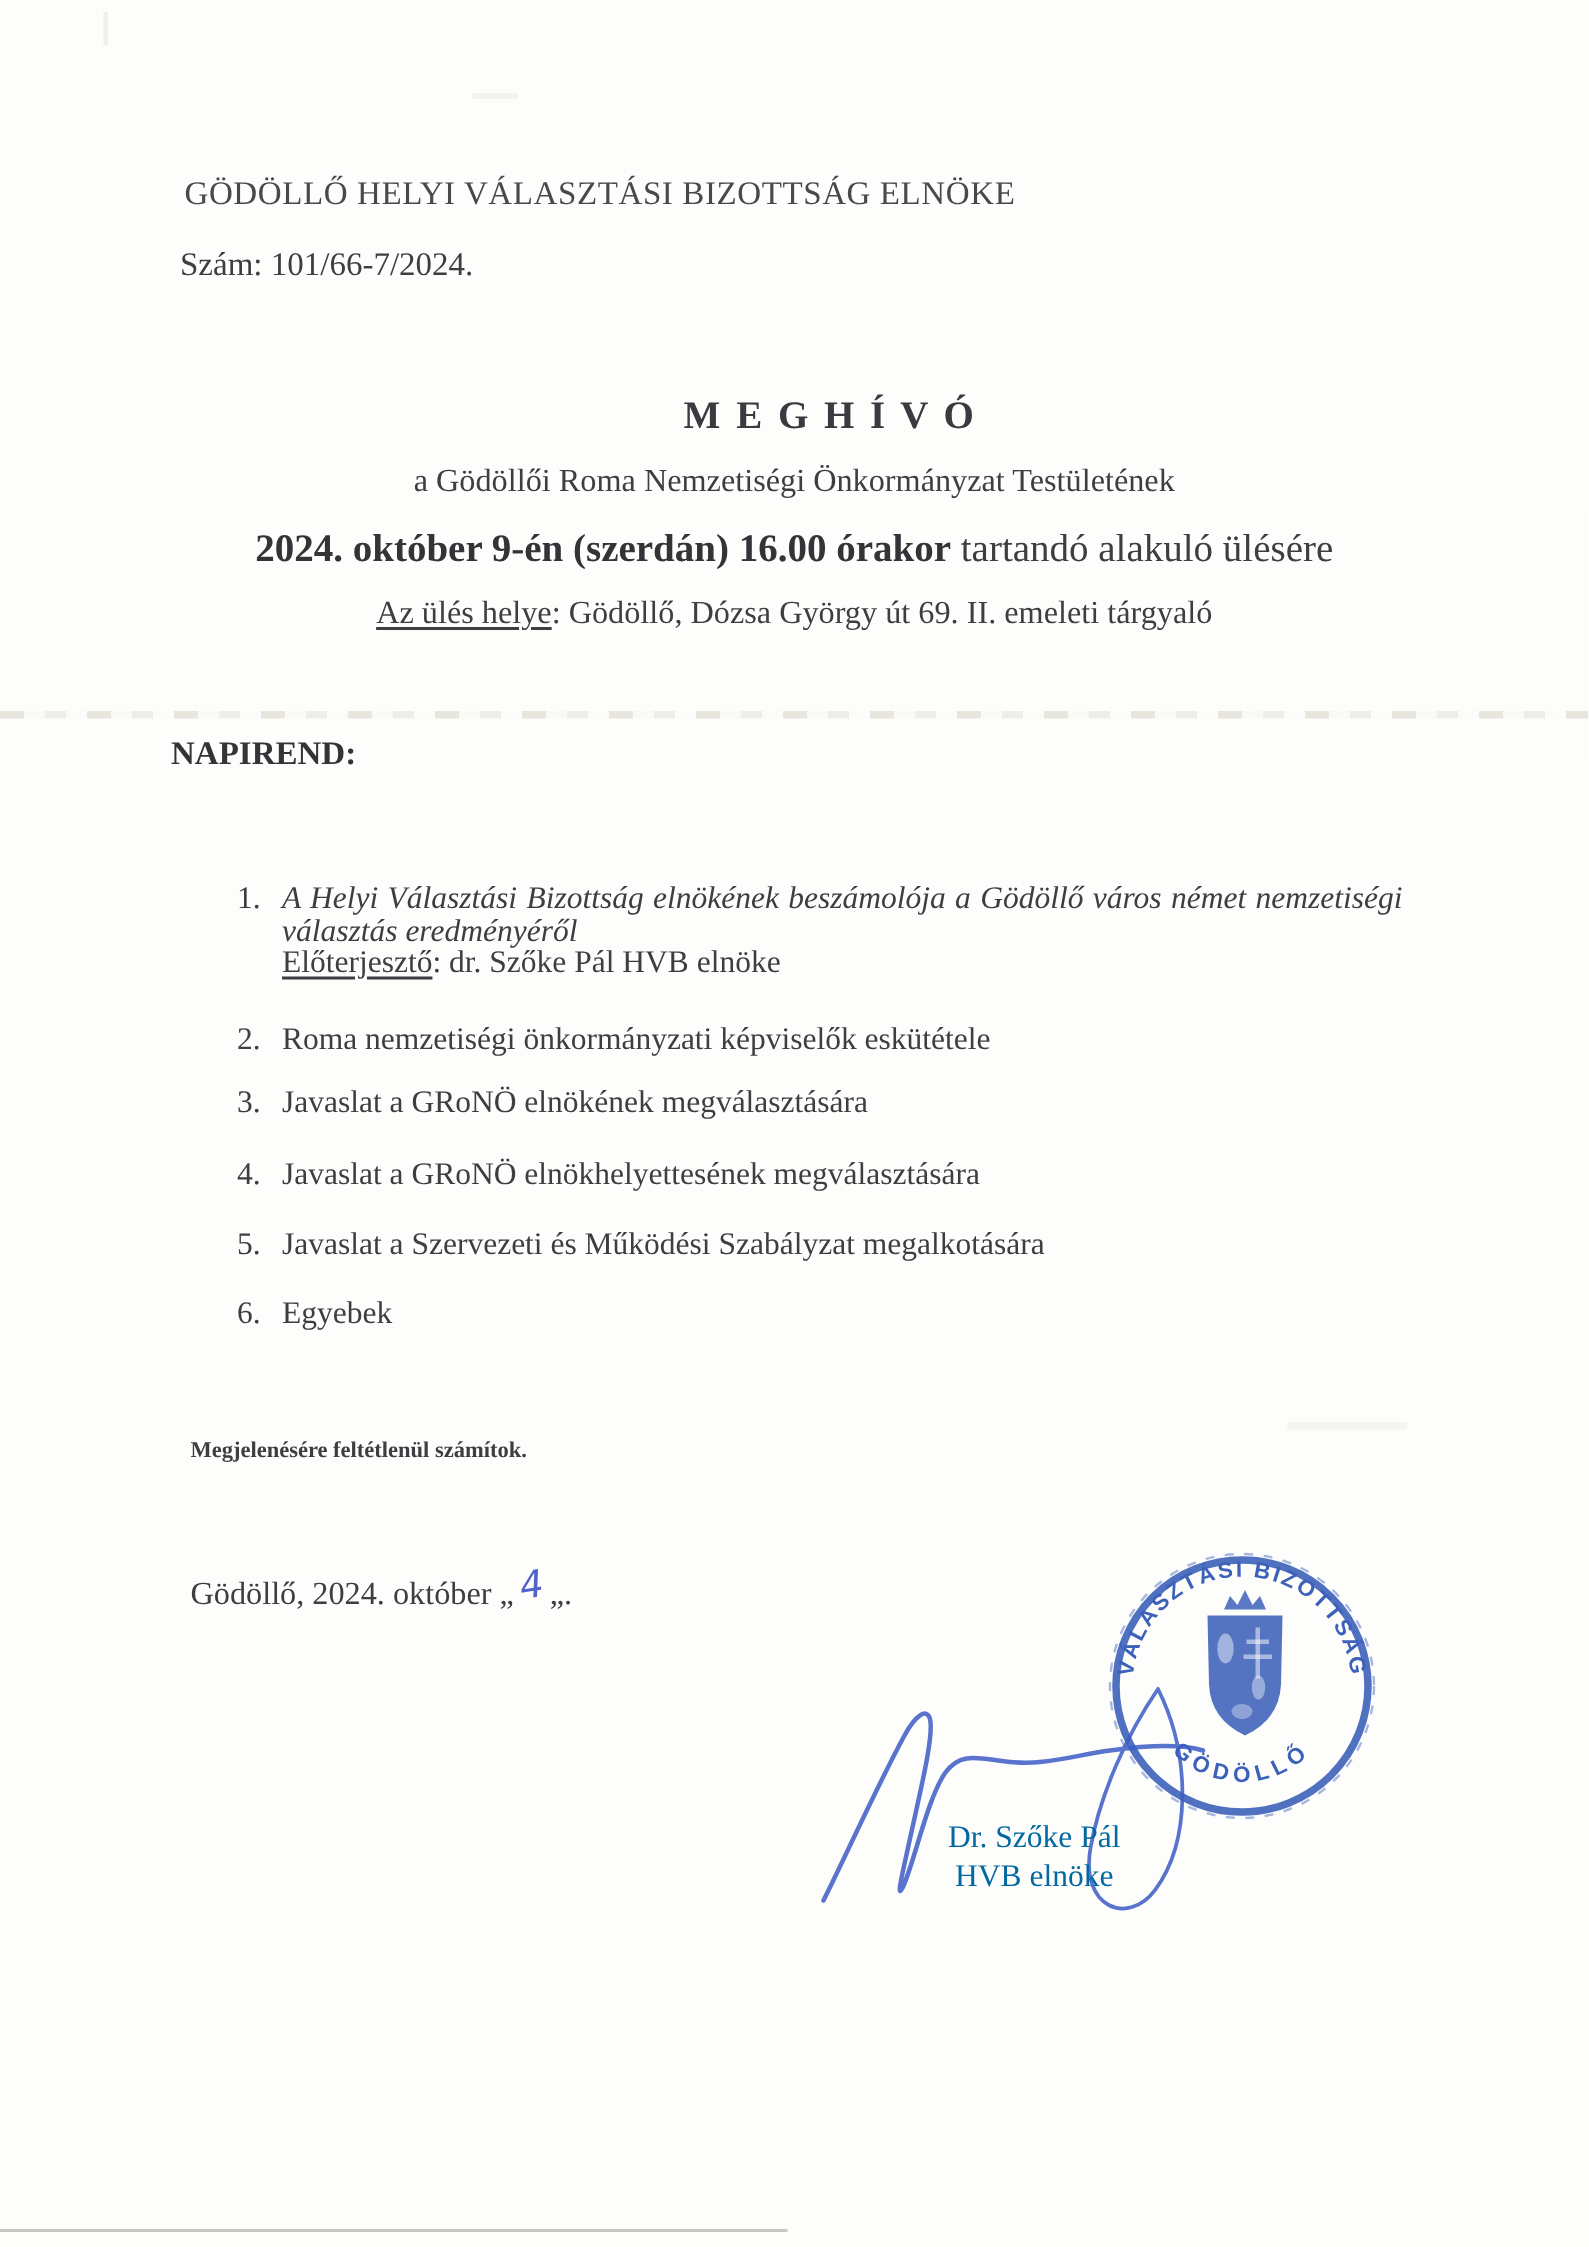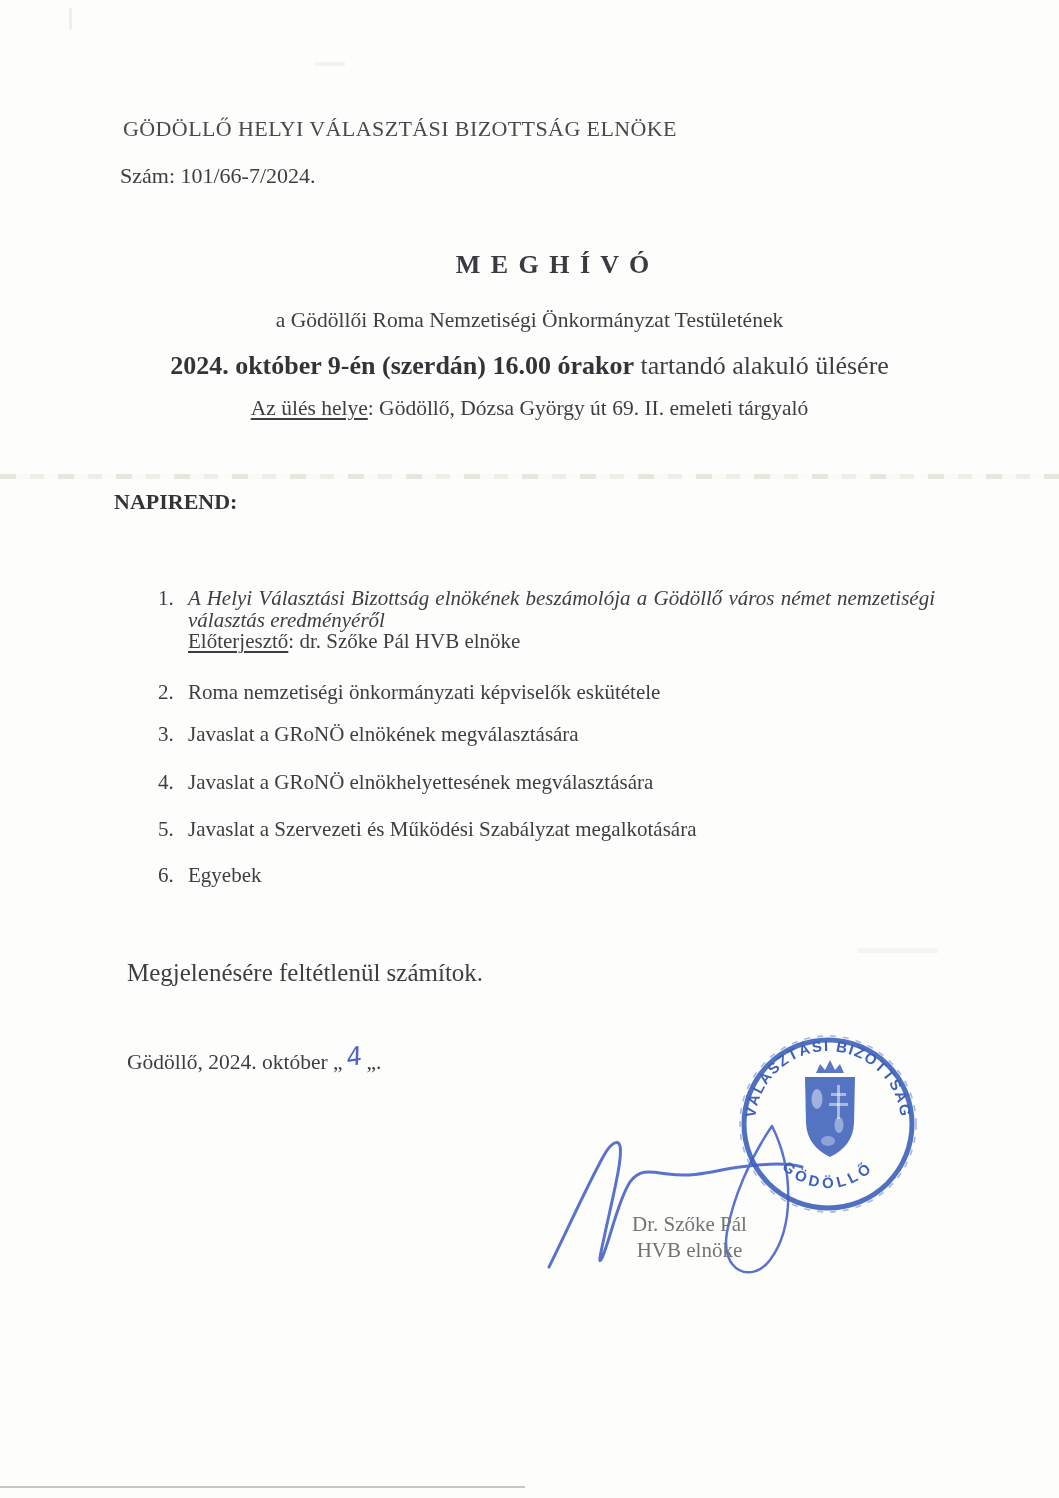--- a/index.html
+++ b/index.html
@@ -11,51 +11,51 @@
     color:#3e3e42;
     overflow:hidden;
   }
   .abs{position:absolute;}
   .center{left:0;right:0;text-align:center;}
   .b{font-weight:bold;color:#333338;}
   .u{text-decoration:underline;text-underline-offset:3px;}
 
   .header-line{left:123px;top:116px;font-size:22px;letter-spacing:0.4px;color:#49494d;}
   .ref-line{left:120px;top:163px;font-size:22px;}
-  .title{top:250px;font-size:26px;font-weight:bold;letter-spacing:2px;color:#3a3a40;margin-left:48px;}
+  .title{top:262px;font-size:26px;font-weight:bold;letter-spacing:2px;color:#3a3a40;margin-left:48px;}
   .subtitle{top:308px;font-size:21.5px;}
   .meeting-line{top:351px;font-size:26px;}
   .location-line{top:396px;font-size:21.5px;}
 
   .scan-band{
     left:0;top:474px;width:1059px;height:5px;
     background:repeating-linear-gradient(90deg,
       rgba(186,182,158,0.32) 0 16px,
       rgba(222,219,202,0.10) 16px 30px,
       rgba(196,192,170,0.26) 30px 44px,
       rgba(235,233,220,0.08) 44px 58px);
   }
 
   .napirend{left:114px;top:489px;font-size:22px;font-weight:bold;color:#333338;}
 
   .agenda-item{left:158px;display:flex;font-size:21px;line-height:21.6px;}
   .agenda-item .num{width:30px;flex:0 0 30px;}
   .agenda-item .col{width:747px;}
   .justify{text-align:justify;font-style:italic;}
 
-  .closing{left:127px;top:959px;font-size:25px;}
+  .closing{left:127px;top:959px;font-size:15px;font-weight:bold;}
   .dateline{left:127px;top:1046px;font-size:21.5px;}
   .hand-day{
     display:inline-block;color:#5063c9;
     font-family:"DejaVu Sans",sans-serif;font-style:italic;font-size:25px;
     transform:rotate(-9deg) translateY(-4px);
     margin:0 4px;
   }
 
-  .sig-block{left:597px;top:1211px;width:185px;text-align:center;font-size:21px;line-height:26px;color:#737373;}
+  .sig-block{left:597px;top:1211px;width:185px;text-align:center;font-size:21px;line-height:26px;color:#0369a1;}
 
   .stamp-svg{left:733px;top:1029px;width:190px;height:190px;opacity:0.93;}
   .stamp-ring{fill:none;stroke:#2f55b5;stroke-width:5;opacity:0.9;}
   .stamp-ring-outer{fill:none;stroke:#2f55b5;stroke-width:1.6;opacity:0.45;stroke-dasharray:6 7;}
   .stamp-text-top{font-family:"Liberation Sans","DejaVu Sans",sans-serif;font-weight:bold;font-size:15px;letter-spacing:1.6px;fill:#2f55b5;}
   .stamp-text-bottom{font-family:"Liberation Sans","DejaVu Sans",sans-serif;font-weight:bold;font-size:15px;letter-spacing:4px;fill:#2f55b5;}
 
   .signature-svg{left:540px;top:1115px;width:290px;height:180px;}
 
   .artifact{background:#e8e8e4;}

